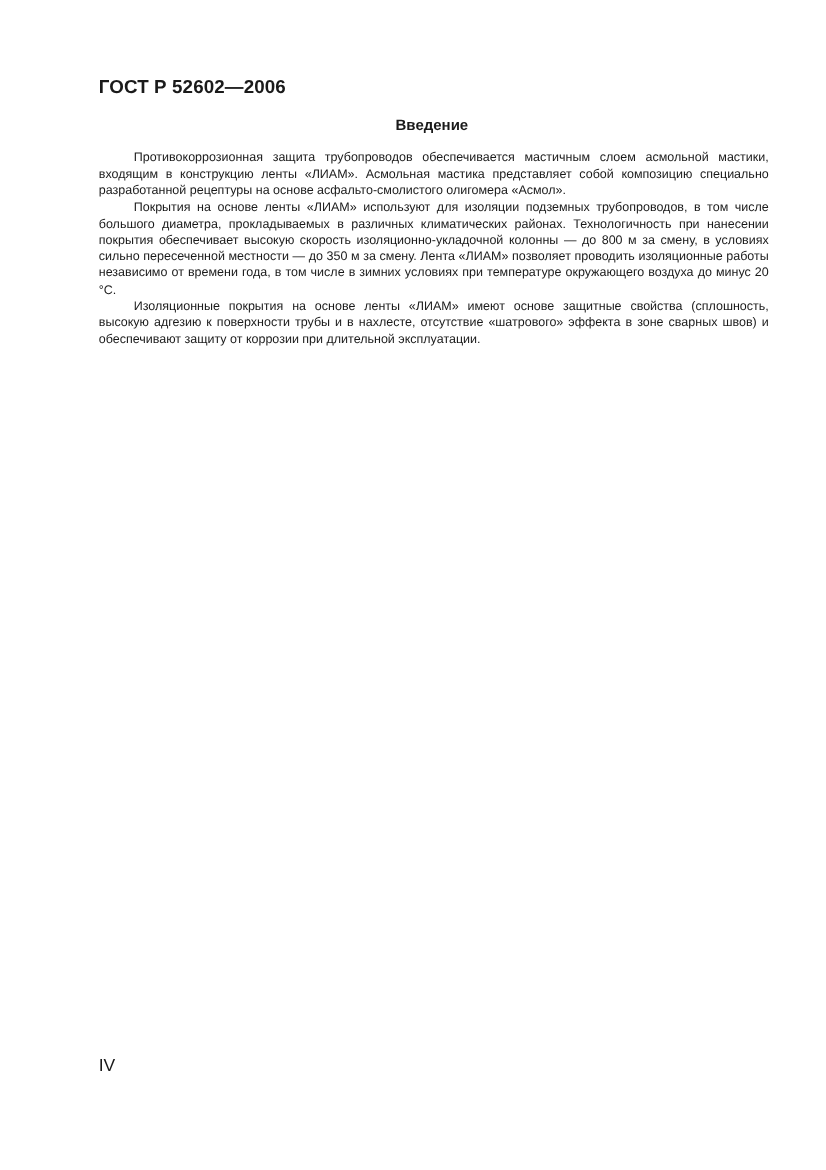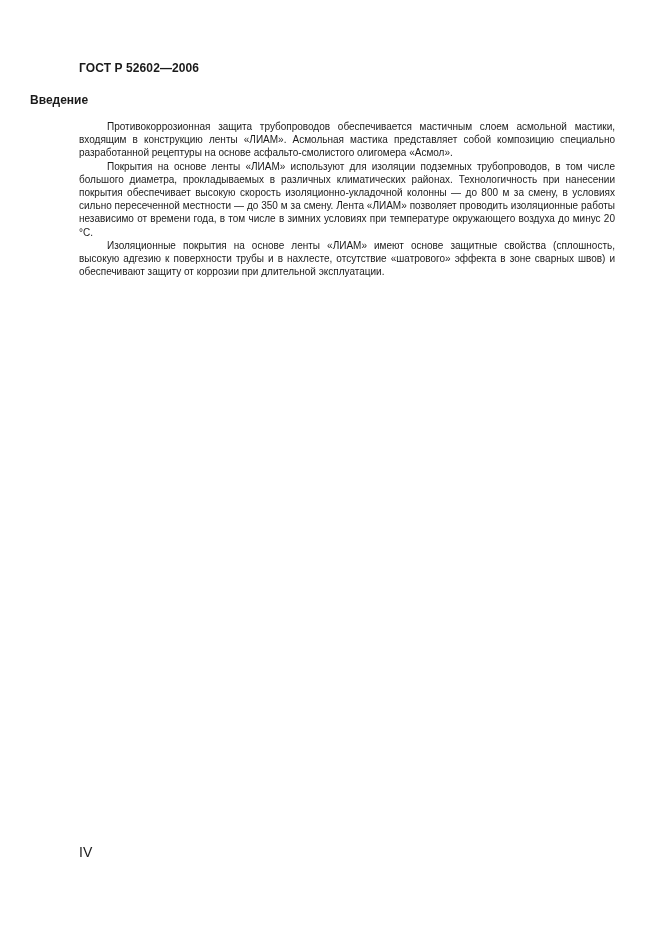--- a/index.html
+++ b/index.html
@@ -3,25 +3,25 @@
 <meta charset="utf-8">
 <style>
   html, body { margin: 0; padding: 0; background: #ffffff; }
   body {
     width: 661px; height: 936px; position: relative; overflow: hidden;
     font-family: "Liberation Sans", "DejaVu Sans", sans-serif;
     color: #1a1a1a;
   }
   .header {
     position: absolute; left: 79px; top: 61px;
-    font-size: 12px; font-weight: bold; letter-spacing: 0.1px;
+    font-size: 15px; font-weight: bold; letter-spacing: 0.1px;
   }
   .title {
     position: absolute; left: 0; width: 661px; top: 93px;
-    font-size: 12px; font-weight: bold;
+    text-align: center; font-size: 12px; font-weight: bold;
     padding-left: 30px; box-sizing: border-box;
   }
   .body-text {
     position: absolute; left: 79px; top: 120px; width: 536px;
     font-size: 10px; line-height: 13.2px; text-align: justify;
   }
   .body-text p { margin: 0; text-indent: 28px; }
   .page-num {
     position: absolute; left: 79px; top: 844px; font-size: 14px;
   }

